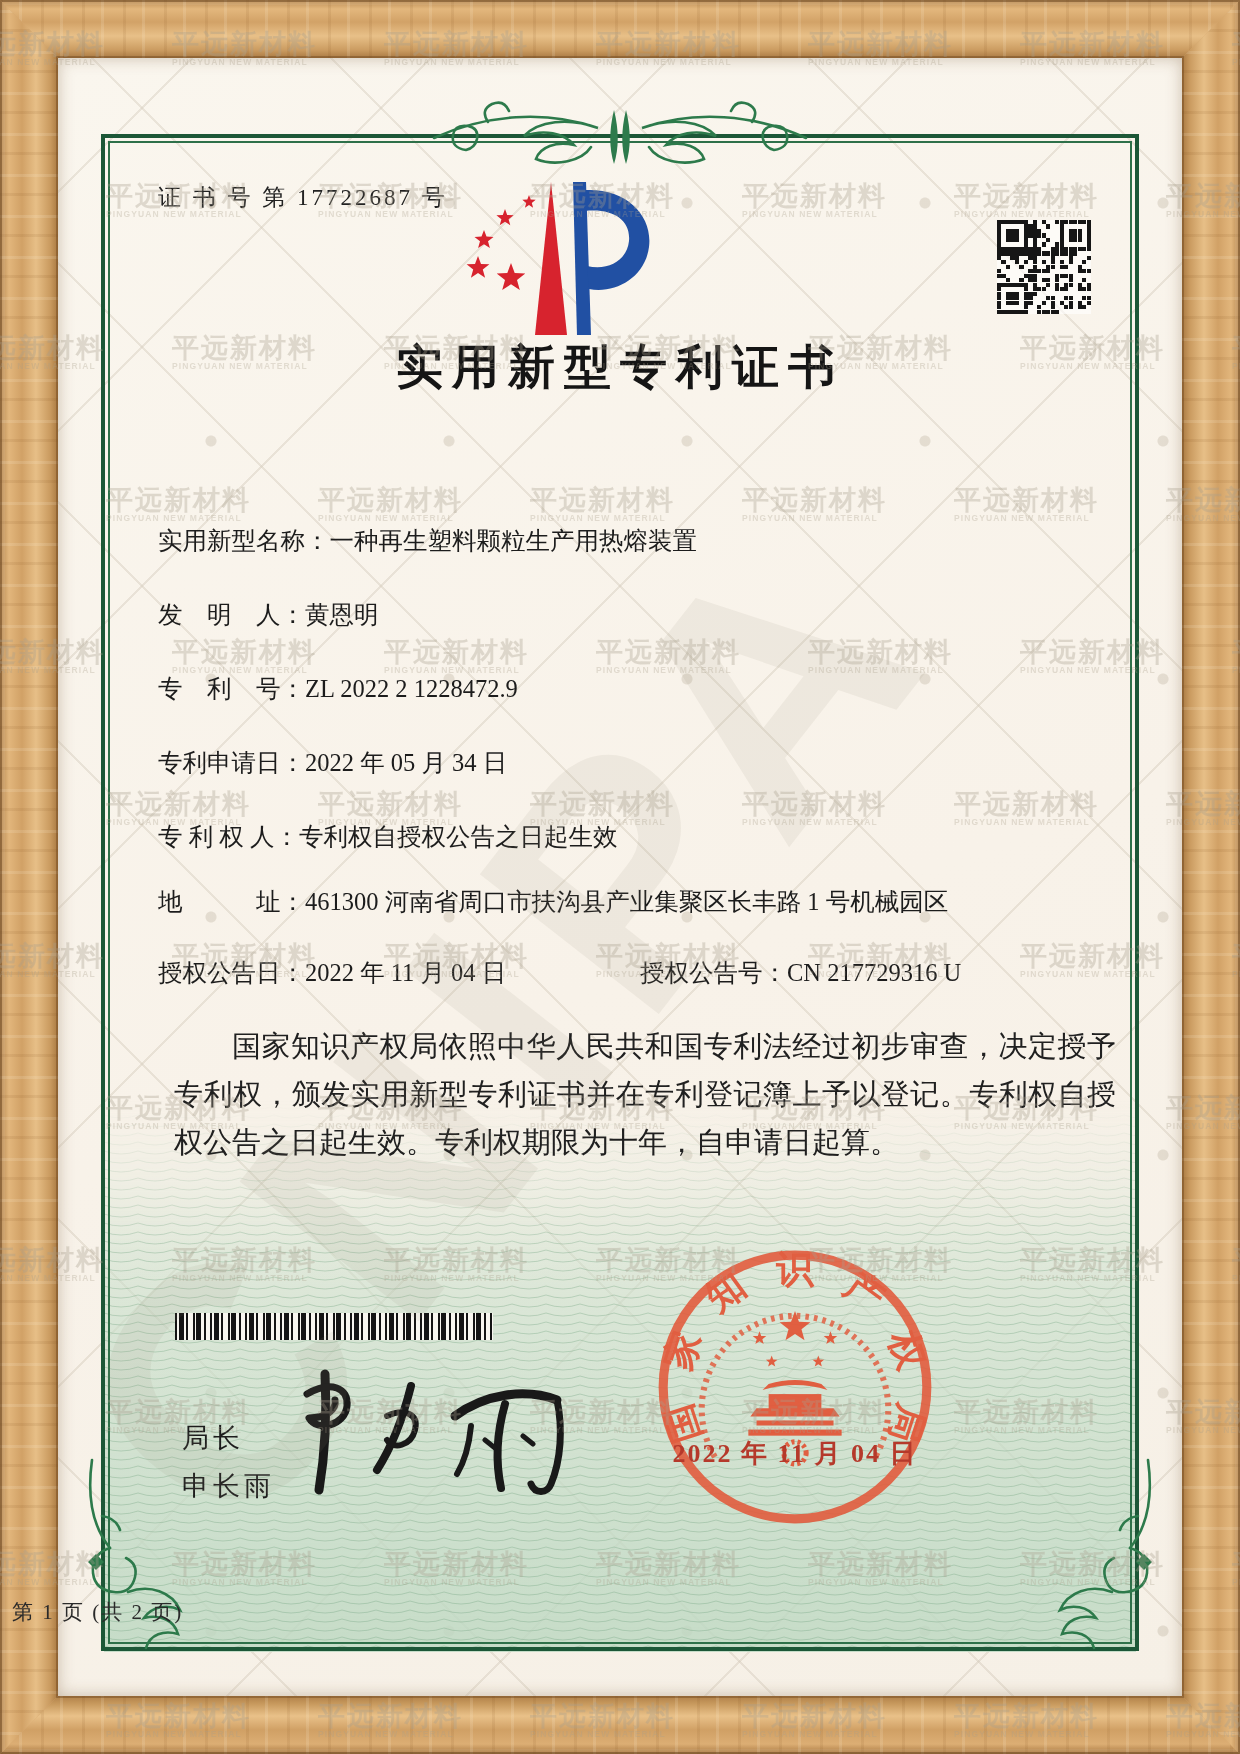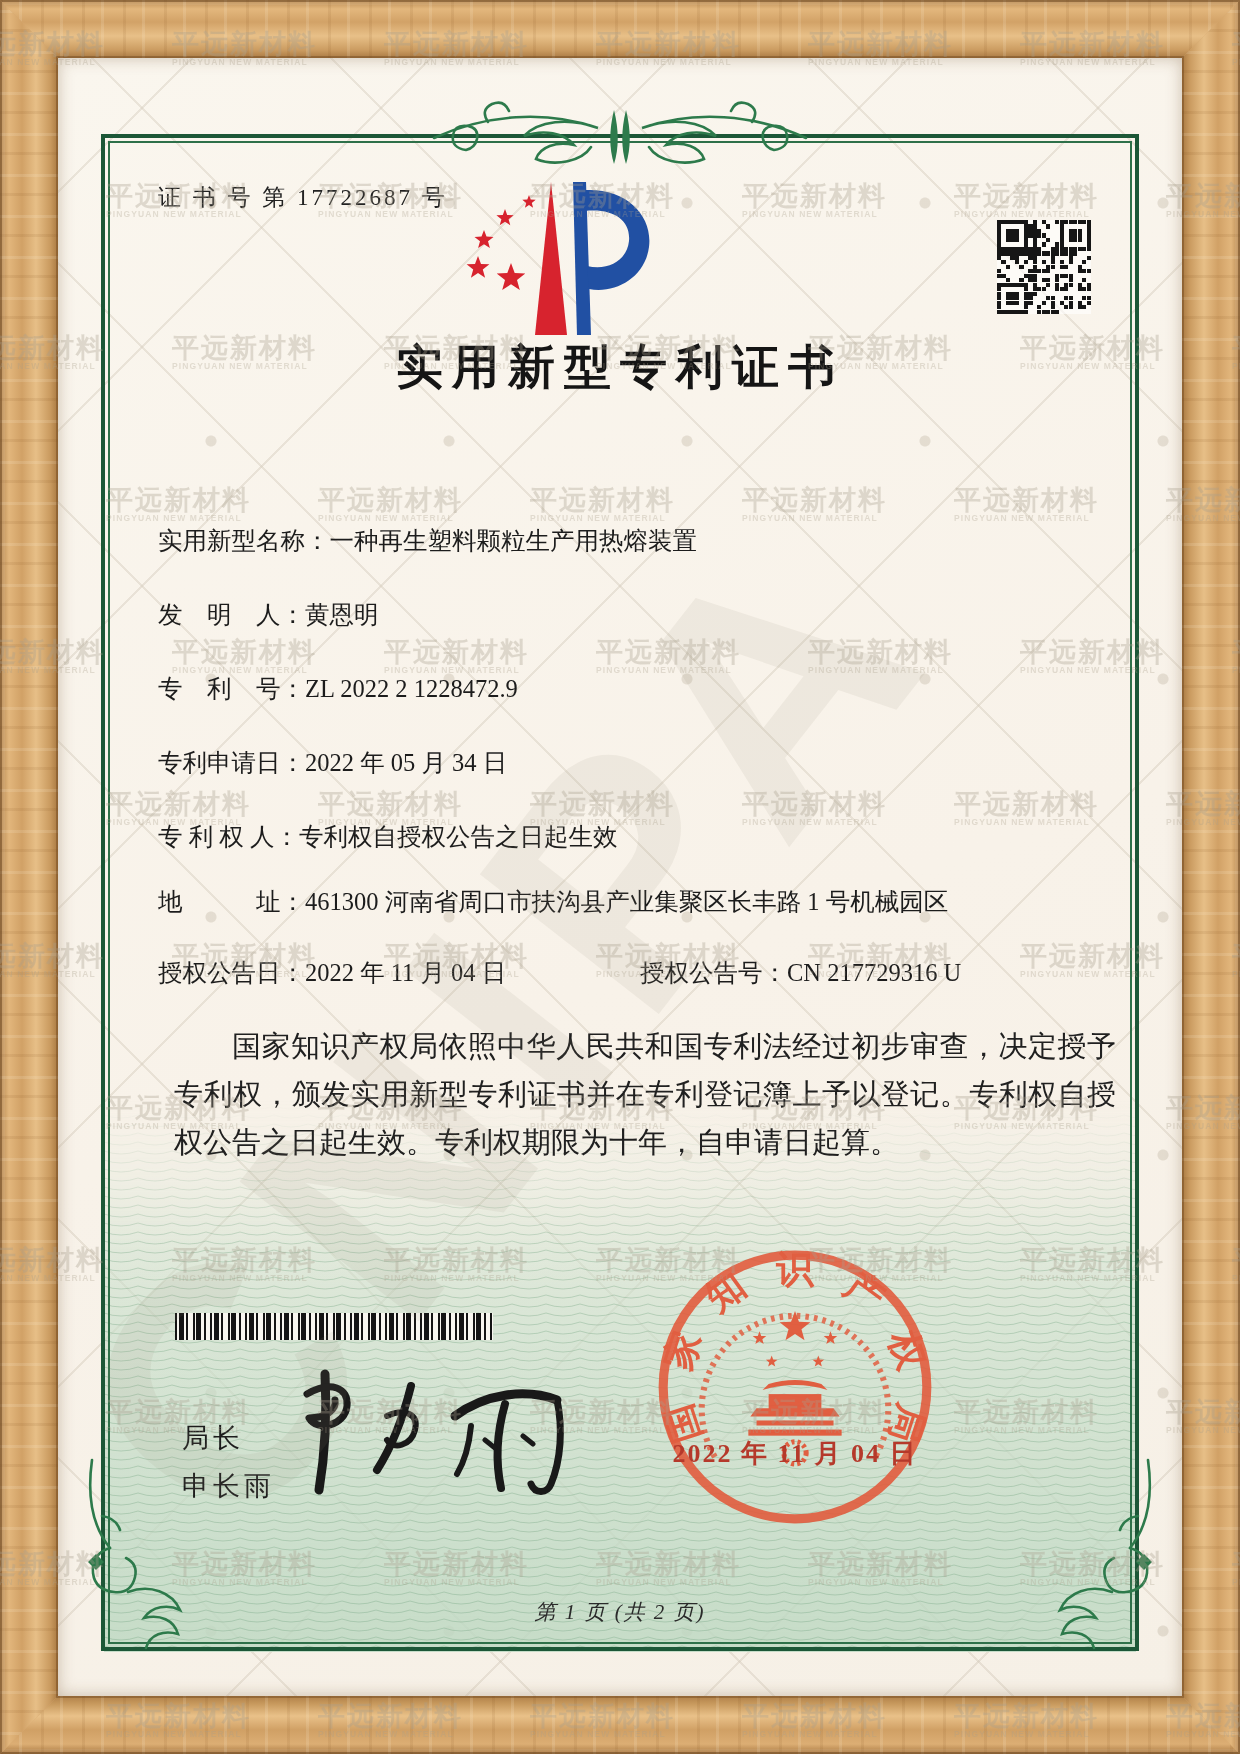--- a/index.html
+++ b/index.html
@@ -75,21 +75,21 @@
   .barcode{left:175px;top:1313px;width:318px;height:27px;
     background:repeating-linear-gradient(90deg,#141414 0 2px,#f8f6f0 2px 4px,#141414 4px 9px,#f8f6f0 9px 11px,#141414 11px 13px,#f8f6f0 13px 18px,#141414 18px 20px,#f8f6f0 20px 21px,#141414 21px 26px,#f8f6f0 26px 29px,#141414 29px 31px,#f8f6f0 31px 35px);}
   .chief-title{left:182px;top:1420px;font-size:27px;letter-spacing:4px;}
   .chief-name{left:182px;top:1468px;font-size:27px;letter-spacing:4px;}
   .signature{left:295px;top:1360px;width:300px;height:145px;}
   .signature path{fill:none;stroke:#191919;stroke-linecap:round;stroke-linejoin:round;}
   .seal{left:650px;top:1242px;width:290px;height:290px;opacity:.95;}
   .seal text{font-family:"Liberation Serif","DejaVu Serif",serif;font-size:37px;font-weight:700;fill:#e2583a;}
   .seal-date{left:650px;top:1436px;width:290px;text-align:center;font-size:26px;font-weight:600;
     color:#b5392b;letter-spacing:2px;}
-  .page-info{left:0;right:0;top:1598px;text-align:center;font-size:21px;color:#2a2a2a;letter-spacing:2px;font-style:italic;}
+  .page-info{left:12px;right:0;top:1598px;text-align:left;font-size:21px;color:#2a2a2a;letter-spacing:2px;}
   .footer-note{left:0;right:0;top:1670px;text-align:center;font-size:24px;color:#1f1f1f;letter-spacing:6px;}
 
   
   .wm-layer{position:absolute;inset:0;z-index:9;overflow:hidden;pointer-events:none;}
   .wm-item{position:absolute;width:190px;text-align:left;line-height:1.05;
     font-family:"Liberation Sans","DejaVu Sans",sans-serif;}
   .wm-cn{display:block;font-size:27px;font-weight:700;letter-spacing:2px;color:rgba(168,158,140,.34);}
   .wm-en{display:block;font-size:8.5px;font-weight:700;letter-spacing:1.1px;color:rgba(168,158,140,.30);}
   .wm-big{position:absolute;left:150px;top:1290px;transform:rotate(-52deg);transform-origin:left center;
     font-family:"Liberation Sans","DejaVu Sans",sans-serif;font-size:330px;font-weight:700;letter-spacing:30px;

